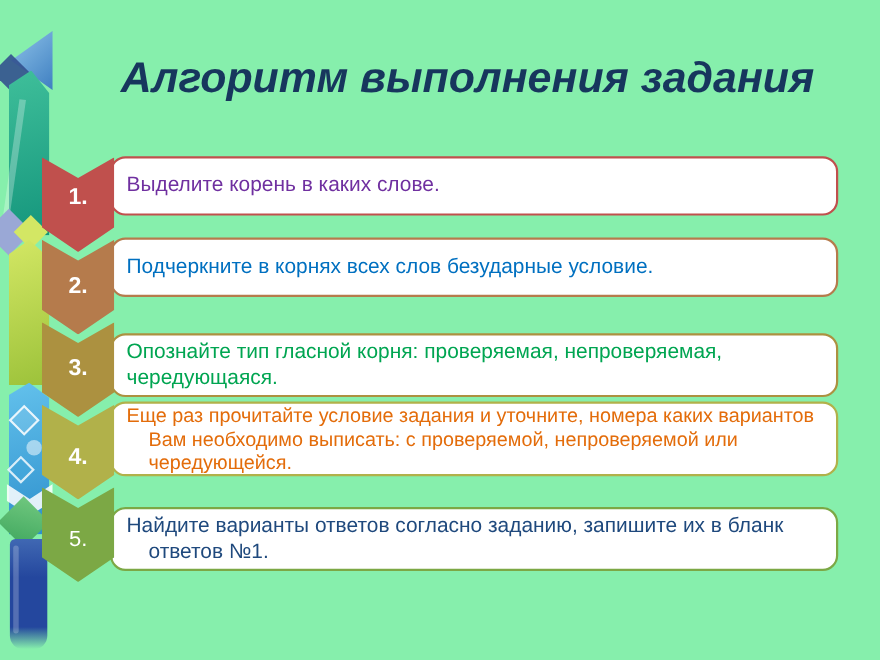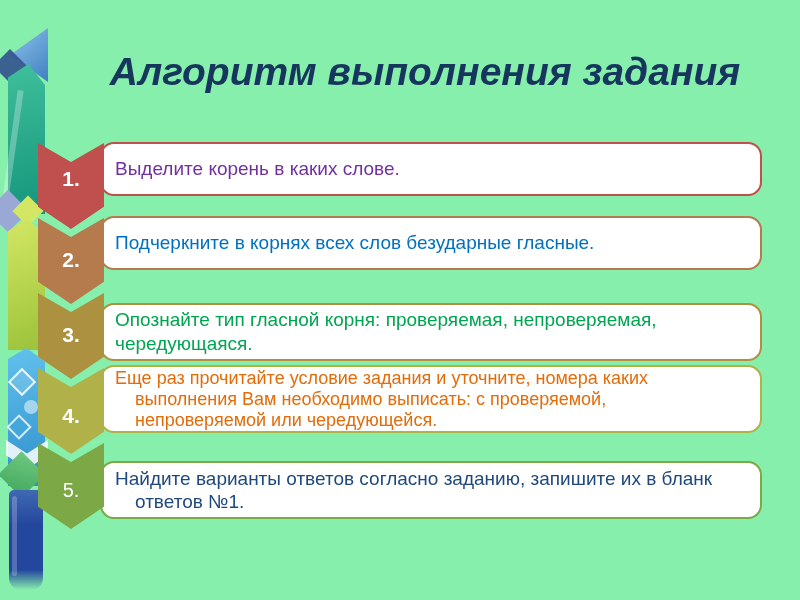--- a/index.html
+++ b/index.html
@@ -189,39 +189,39 @@
       <div class="box">
         <p>Выделите корень в каких слове.</p>
       </div>
       <div class="chev">
         <span class="num">1.</span>
       </div>
     </div>
 
     <div class="step s2" style="--accent: #B57B4C; --tcolor: #0070C0;">
       <div class="box">
-        <p>Подчеркните в корнях всех слов безударные гласные.</p>
+        <p>Подчеркните в корнях всех слов безударные условие.</p>
       </div>
       <div class="chev">
         <span class="num">2.</span>
       </div>
     </div>
 
     <div class="step s3" style="--accent: #AC9140; --tcolor: #00A551;">
       <div class="box">
         <p>Опознайте тип гласной корня: проверяемая, непроверяемая, чередующаяся.</p>
       </div>
       <div class="chev">
         <span class="num">3.</span>
       </div>
     </div>
 
     <div class="step s4" style="--accent: #B1B14A; --tcolor: #E36C0A;">
       <div class="box">
-        <p>Еще раз прочитайте условие задания и уточните, номера каких выполнения Вам необходимо выписать: с проверяемой, непроверяемой или чередующейся.</p>
+        <p>Еще раз прочитайте условие задания и уточните, номера каких вариантов Вам необходимо выписать: с проверяемой, непроверяемой или чередующейся.</p>
       </div>
       <div class="chev">
         <span class="num">4.</span>
       </div>
     </div>
 
     <div class="step s5" style="--accent: #7CA845; --tcolor: #1F497D;">
       <div class="box">
         <p>Найдите варианты ответов согласно заданию, запишите их в бланк ответов №1.</p>
       </div>

